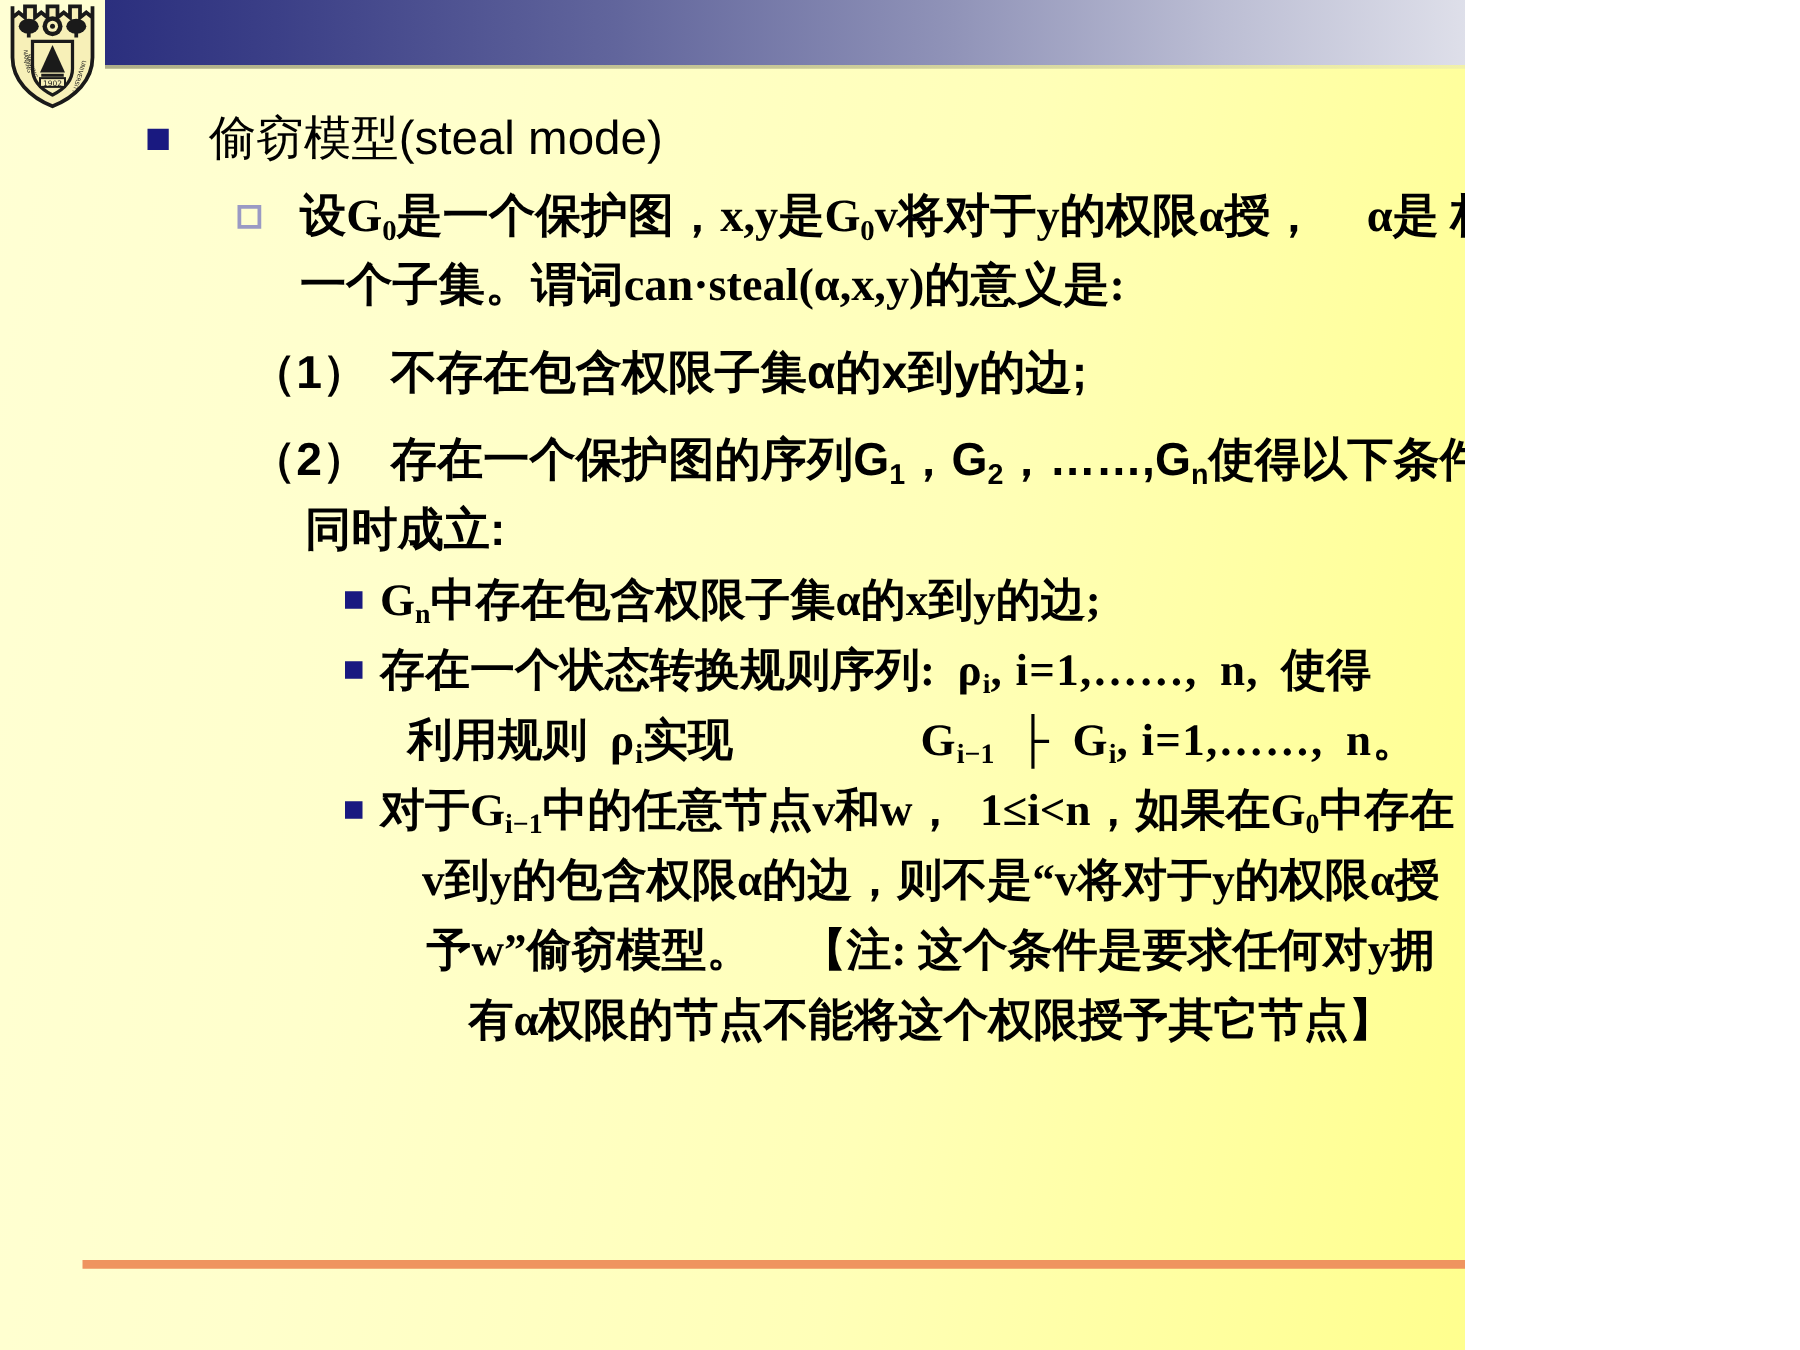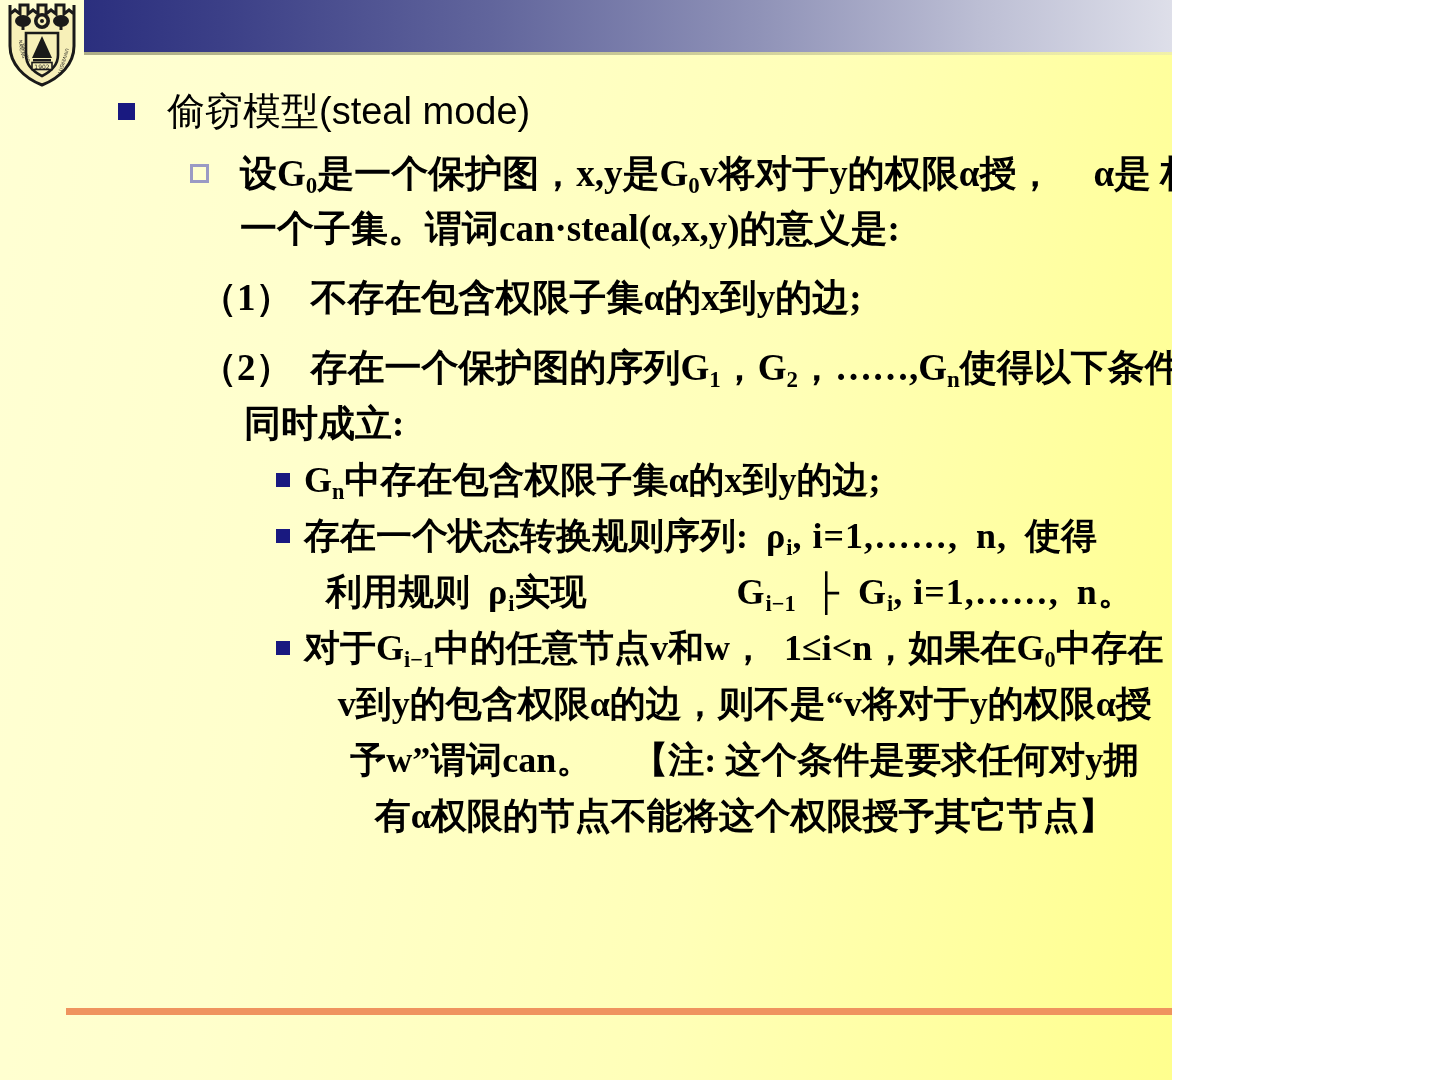--- a/index.html
+++ b/index.html
@@ -104,21 +104,21 @@
     font-size: 37px;
     line-height: 55px;
     color: #000000;
   }
 
   
   .numbered {
     margin-left: 200px;
     margin-top: 14px;
     width: 1200px;
-    font-family: Liberation Serif, serif;
+    font-family: Liberation Sans, sans-serif;
     font-weight: bold;
     font-size: 37px;
     line-height: 56px;
     color: #000000;
     text-indent: 0px;
   }
   .numbered .cont {
     display: block;
     padding-left: 44px;
   }
@@ -255,21 +255,21 @@
         </span>
       </div>
     </div>
 
     <div class="row lvl3">
       <div class="bullet-sq-small"></div>
       <div class="lvl3-text">
         <span>对于G</span><sub>i−1</sub><span>中的任意节点v和w，</span><span class="gap-s"></span><span>1≤i&lt;n，如果在G</span><sub>0</sub><span>中存在</span>
         <span class="ind">v到y的包含权限α的边，则不是“v将对于y的权限α授</span>
         <span class="ind">
-          <span>予w”谓词can。</span><span class="gap-m"></span><span>【注: 这个条件是要求任何对y拥</span>
+          <span>予w”偷窃模型。</span><span class="gap-m"></span><span>【注: 这个条件是要求任何对y拥</span>
         </span>
         <span class="ind">有α权限的节点不能将这个权限授予其它节点】</span>
       </div>
     </div>
 
   </div>
 
   <div id="bottom-rule"></div>
 
 </div>

